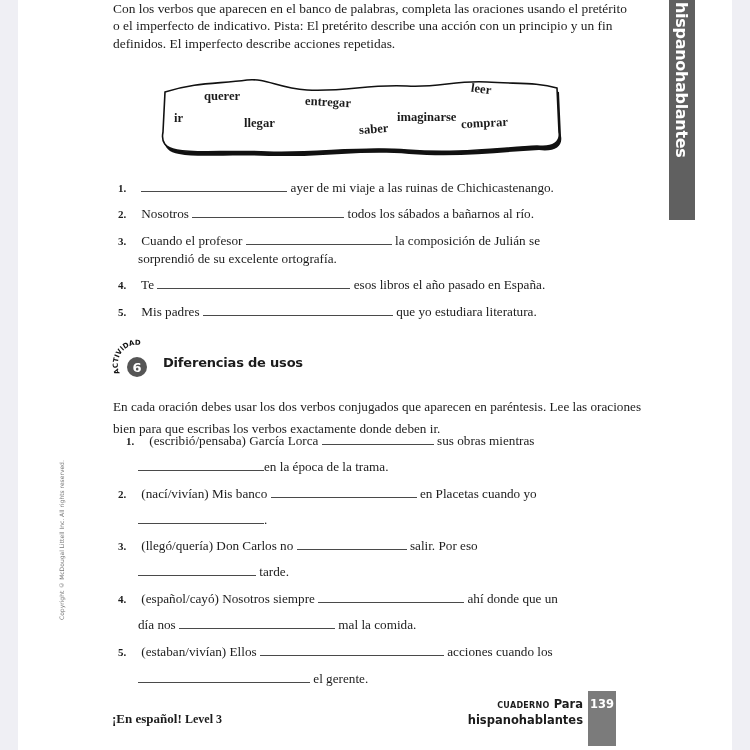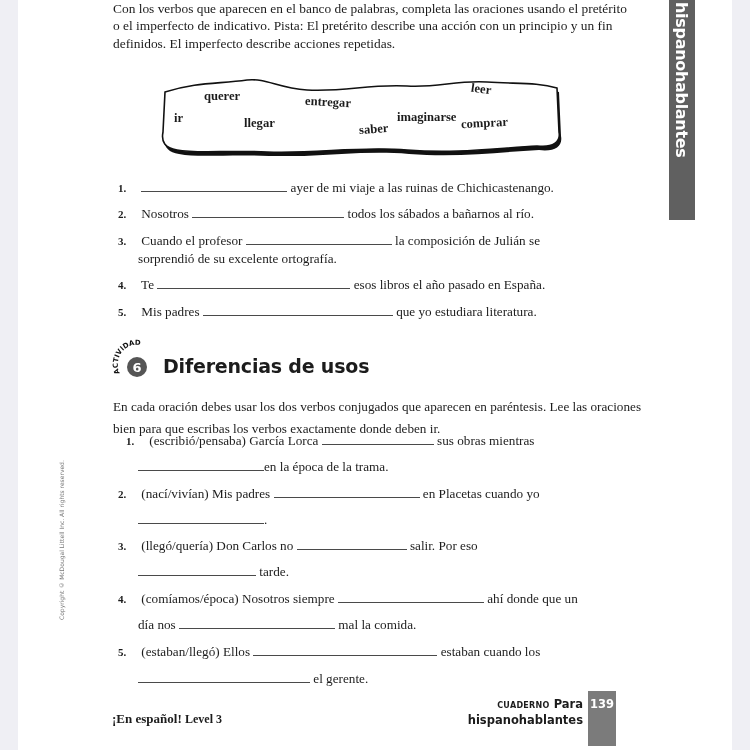--- a/index.html
+++ b/index.html
@@ -25,21 +25,21 @@
   .wordbank svg { position: absolute; left: 0; top: 0; }
   .word { position: absolute; font-weight: bold; font-size: 12.6px; white-space: nowrap; }
 
   
   .ex { position: absolute; left: 118px; font-size: 13.2px; white-space: nowrap; }
   .num { font-weight: bold; font-size: 11px; display: inline-block; width: 20px; }
   .blank { display: inline-block; border-bottom: 1px solid #4a4a4a; height: 10px; vertical-align: baseline; }
 
   
   .act-badge { left: 110px; top: 337px; width: 52px; height: 44px; }
-  .act-title { left: 163px; top: 355px; font-size: 19px; font-weight: bold; letter-spacing: -0.2px; }
+  .act-title { left: 163px; top: 355px; font-size: 13px; font-weight: bold; letter-spacing: -0.2px; }
 
   .instr2 { left: 113px; top: 396px; width: 540px; font-size: 13.2px; line-height: 22px; }
 
   
   .sidetab { left: 669px; top: 0; width: 26px; height: 220px; background: #606060; }
 
   
   .copyright {
     left: 58px; top: 470px; height: 150px;
     writing-mode: vertical-rl; transform: rotate(180deg);
@@ -128,56 +128,56 @@
   <span>(escribió/pensaba) García Lorca</span>
   <span class="blank" style="width:112px;"></span>
   <span>sus obras mientras</span>
 </div>
 <div class="ex" style="top:459px; left:138px;">
   <span class="blank" style="width:126px;"></span><span>en la época de la trama.</span>
 </div>
 
 <div class="ex" style="top:486px;">
   <span class="num">2.</span>
-  <span>(nací/vivían) Mis padres</span>
+  <span>(nací/vivían) Mis banco</span>
   <span class="blank" style="width:146px;"></span>
   <span>en Placetas cuando yo</span>
 </div>
 <div class="ex" style="top:512px; left:138px;">
   <span class="blank" style="width:126px;"></span><span>.</span>
 </div>
 
 <div class="ex" style="top:538px;">
   <span class="num">3.</span>
   <span>(llegó/quería) Don Carlos no</span>
   <span class="blank" style="width:110px;"></span>
   <span>salir. Por eso</span>
 </div>
 <div class="ex" style="top:564px; left:138px;">
   <span class="blank" style="width:118px;"></span>
   <span>tarde.</span>
 </div>
 
 <div class="ex" style="top:591px;">
   <span class="num">4.</span>
-  <span>(comíamos/época) Nosotros siempre</span>
+  <span>(español/cayó) Nosotros siempre</span>
   <span class="blank" style="width:146px;"></span>
   <span>ahí donde que un</span>
 </div>
 <div class="ex" style="top:617px; left:138px;">
   <span>día nos</span>
   <span class="blank" style="width:156px;"></span>
   <span>mal la comida.</span>
 </div>
 
 <div class="ex" style="top:644px;">
   <span class="num">5.</span>
-  <span>(estaban/llegó) Ellos</span>
+  <span>(estaban/vivían) Ellos</span>
   <span class="blank" style="width:184px;"></span>
-  <span>estaban cuando los</span>
+  <span>acciones cuando los</span>
 </div>
 <div class="ex" style="top:671px; left:138px;">
   <span class="blank" style="width:172px;"></span>
   <span>el gerente.</span>
 </div>
 
 <div class="abs sidetab"></div>
 <div class="abs sans" style="left:672px; top:2px; writing-mode:vertical-rl; color:#fff; font-weight:bold; font-size:16px; letter-spacing:-0.3px;">hispanohablantes</div>
 <div class="abs sans" style="left:700px; top:0px; writing-mode:vertical-rl; color:#fff; font-weight:bold; font-size:9px;">ERNO</div>
 

